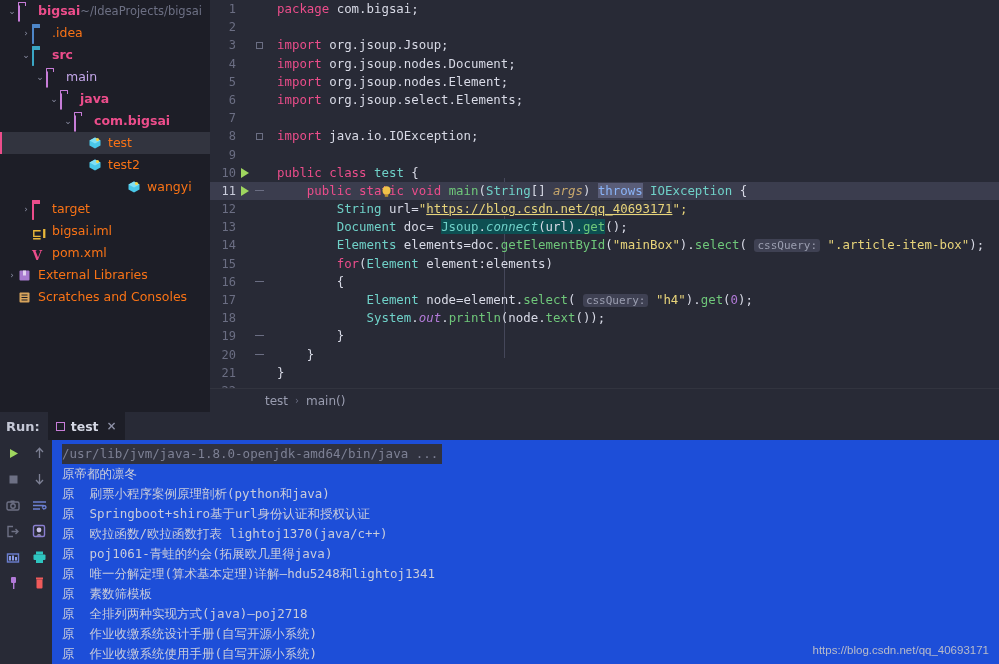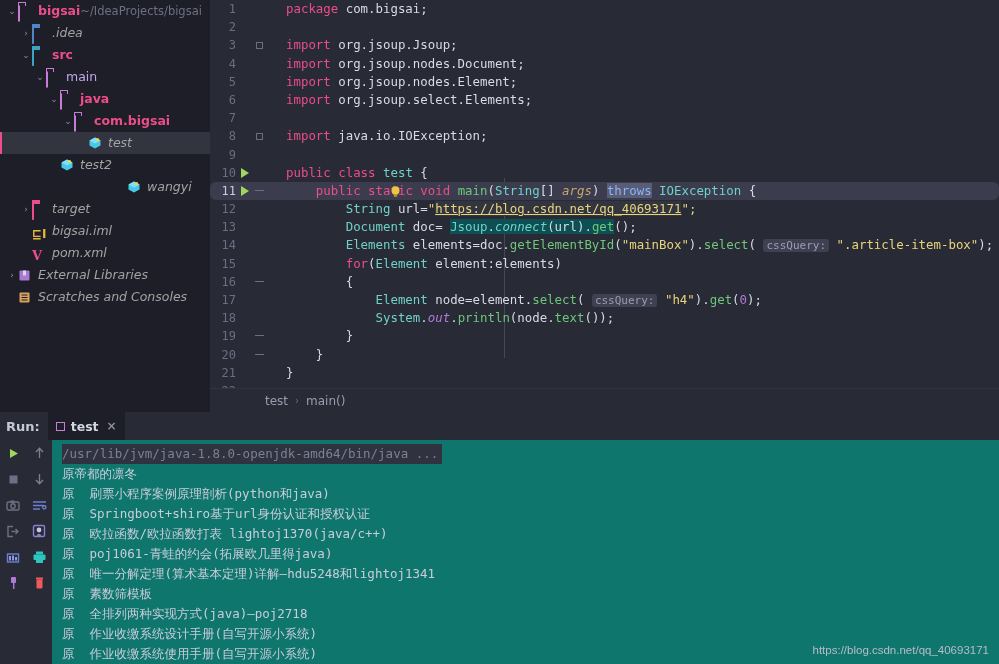--- a/index.html
+++ b/index.html
@@ -51,38 +51,38 @@
   .ic-folder.filled::before { background:#ec4d8b; border-color:#ec4d8b; }
   .ic-folder.blue { background:#4e86c7; border-color:#4e86c7; }
   .ic-folder.blue::before { background:#4e86c7; border-color:#4e86c7;}
   .ic-folder.src { background:#3aa6c4; border-color:#3aa6c4; }
   .ic-folder.src::before { background:#3aa6c4; border-color:#3aa6c4;}
   .ic-iml { color:#e8b63a; font-size:12px; font-weight:bold; line-height:16px; }
   .ic-maven { color:#ec4d8b; font-size:13px; font-weight:bold; line-height:16px; font-family:"DejaVu Serif", serif;}
 
   .c-pink { color: #ec4d8b; font-weight: 600; }
   .c-purple { color: #c2a6e8; }
-  .c-grey { color: #a3a3a3; font-style: italic; }
+  .c-grey { color: #f97316; }
 
   
   .editor {
     position: absolute; left: 210px; top: 0; right: 0; height: 385px;
     background: #282a36;
   }
   .gutter-col {
     position: absolute; left: 0; top: 0; width: 52px; height: 100%;
     background: #282a36;
   }
   .code-area { position: absolute; left: 0; top: 0; right: 0; height: 100%; }
   .line {
     position: relative; height: 18.2px; line-height: 18.2px;
     font-family: "DejaVu Sans Mono", monospace; font-size: 12.4px;
     white-space: pre;
   }
-  .line.hl { background: #3b3d4e; border-radius: 6px; }
+  .line.hl { background: #3b3d4e; }
   .lnum {
     position: absolute; left: 0; width: 26px; text-align: right;
     color: #6b6e83; font-family: "DejaVu Sans Mono", monospace; font-size: 12px;
   }
   .line.hl .lnum { color: #c9ccdb; }
   .run-mark {
     position: absolute; left: 31px; top: 4px;
     width: 0; height: 0; border-left: 8px solid #9fd65f;
     border-top: 5px solid transparent; border-bottom: 5px solid transparent;
   }
@@ -94,21 +94,21 @@
     position: absolute; left: 45px; top: 8px; width: 9px; height: 1px;
     background: #6b6e83;
   }
   .bulb {
     position: absolute; left: 0; top: 3px; width: 11px; height: 12px;
   }
   .vline2 {
     position: absolute; left: 294px; top: 178px; width: 1px; height: 180px;
     background: #45475a;
   }
-  .code-txt { position: absolute; left: 76px; }
+  .code-txt { position: absolute; left: 67px; }
 
   
   .t-kw { color: #ec4d8b; }
   .t-type { color: #6fd1c8; }
   .t-str { color: #e8d47a; }
   .t-meth { color: #6fc77a; }
   .t-plain { color: #d8dae6; }
   .t-num { color: #b27ad8; }
   .t-italic { color: #6fd1c8; font-style: italic; }
   .t-param { color: #c9a86c; font-style: italic; }
@@ -125,21 +125,21 @@
     position: absolute; left: 210px; top: 388px; right: 0; height: 24px;
     background: #282a36; display: flex; align-items: center;
     padding-left: 55px; font-size: 12px; color: #9a9db0;
     border-top: 1px solid #32343f;
   }
   .bc-sep { margin: 0 7px; color: #6b6e83; font-size: 10px; }
 
   
   .run-panel {
     position: absolute; left: 0; top: 412px; right: 0; bottom: 0;
-    background: #0f766e;
+    background: #1d4ed8;
   }
   .run-header {
     position: relative; height: 28px; display: flex; align-items: center;
     padding-left: 6px; background: #282a36;
   }
   .run-label {
     color: #c5c8d6; font-size: 13px; font-weight: bold; margin-right: 8px;
   }
   .run-tab {
     display: flex; align-items: center; height: 28px; padding: 0 8px;
@@ -215,21 +215,21 @@
       </div>
       <div class="tree-row selected" style="padding-left:76px">
         <span class="arrow none"></span>
         <span class="tr-icon"><svg width="14" height="14" viewBox="0 0 14 14">
             <polygon points="7,1.5 12.5,4.5 12.5,9.5 7,12.5 1.5,9.5 1.5,4.5" fill="#49c7e8"></polygon>
             <polygon points="7,1.5 12.5,4.5 7,7.5 1.5,4.5" fill="#7fe0f5"></polygon>
             <circle cx="9.5" cy="3.6" r="1.6" fill="#f0d34a"></circle>
           </svg></span>
         <span class="tr-label c-grey">test</span>
       </div>
-      <div class="tree-row" style="padding-left:48px">
+      <div class="tree-row" style="padding-left:76px">
         <span class="arrow none"></span>
         <span class="tr-icon"><svg width="14" height="14" viewBox="0 0 14 14">
             <polygon points="7,1.5 12.5,4.5 12.5,9.5 7,12.5 1.5,9.5 1.5,4.5" fill="#49c7e8"></polygon>
             <polygon points="7,1.5 12.5,4.5 7,7.5 1.5,4.5" fill="#7fe0f5"></polygon>
             <circle cx="9.5" cy="3.6" r="1.6" fill="#f0d34a"></circle>
           </svg></span>
         <span class="tr-label c-grey">test2</span>
       </div>
       <div class="tree-row" style="padding-left:115px">
         <span class="arrow none"></span>

